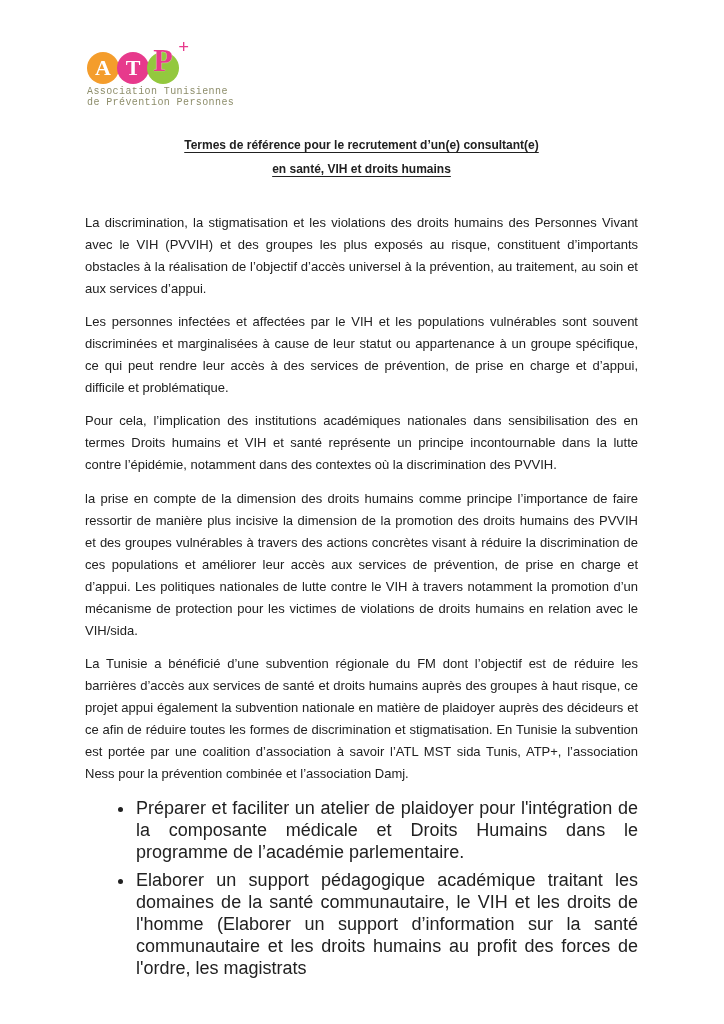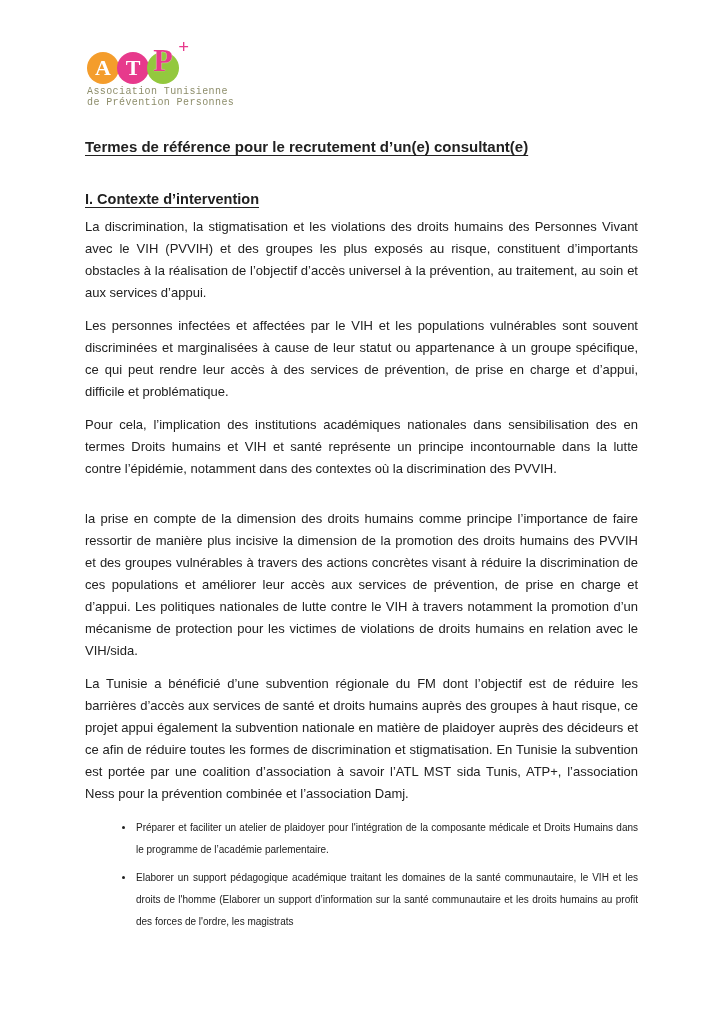--- a/index.html
+++ b/index.html
@@ -60,21 +60,22 @@
     font-size: 10px;
     line-height: 11px;
     color: #8E8E6B;
     font-family: Liberation Mono, monospace;
     letter-spacing: 0.4px;
     white-space: nowrap;
   }
 
   
   .doc-title {
-    font-size: 15px;
+    text-align: center;
+    font-size: 12px;
     font-weight: bold;
     margin: 30px 0 36px 0;
   }
   .title-line {
     display: block;
     text-decoration: underline;
     text-underline-offset: 3px;
     margin-bottom: 10px;
   }
 
@@ -86,29 +87,29 @@
     text-underline-offset: 3px;
     margin: 0 0 9px 0;
   }
   .section-heading.italic { font-style: italic; }
   .body-par {
     font-size: 13px;
     line-height: 22px;
     text-align: justify;
     margin: 0 0 11px 0;
   }
-  .gap-before { margin-top: 28px; }
+  .gap-before { margin-top: 12px; }
 
   .bullets {
     margin: 12px 0 0 0;
     padding-left: 50px;
     list-style: disc;
   }
   .bullets li {
-    font-size: 10px;
+    font-size: 18px;
     line-height: 22px;
     text-align: justify;
     margin-bottom: 6px;
     padding-left: 1px;
   }
 </style>
 </head>
 <body>
 
 <div class="page">
@@ -125,23 +126,23 @@
         <span class="cl cl-pink">P</span>
       </span>
       <span class="plus">+</span>
     </div>
     <div class="logo-sub">Association Tunisienne</div>
     <div class="logo-sub">de Prévention Personnes</div>
   </div>
 
   <h1 class="doc-title">
     <span class="title-line">Termes de référence pour le recrutement d’un(e) consultant(e)</span>
+    <span class="title-line">en santé, VIH et droits humains</span>
   </h1>
 
-  <h2 class="section-heading">I. Contexte d’intervention</h2>
 
   <p class="body-par">La discrimination, la stigmatisation et les violations des droits humains des Personnes Vivant avec le VIH (PVVIH) et des groupes les plus exposés au risque, constituent d’importants obstacles à la réalisation de l’objectif d’accès universel à la prévention, au traitement, au soin et aux services d’appui.</p>
   <p class="body-par">Les personnes infectées et affectées par le VIH et les populations vulnérables sont souvent discriminées et marginalisées à cause de leur statut ou appartenance à un groupe spécifique, ce qui peut rendre leur accès à des services de prévention, de prise en charge et d’appui, difficile et problématique.</p>
   <p class="body-par">Pour cela, l’implication des institutions académiques nationales dans sensibilisation des en termes Droits humains et VIH et santé représente un principe incontournable dans la lutte contre l’épidémie, notamment dans des contextes où la discrimination des PVVIH.</p>
   <p class="body-par gap-before">la prise en compte de la dimension des droits humains comme principe l’importance de faire ressortir de manière plus incisive la dimension de la promotion des droits humains des PVVIH et des groupes vulnérables à travers des actions concrètes visant à réduire la discrimination de ces populations et améliorer leur accès aux services de prévention, de prise en charge et d’appui. Les politiques nationales de lutte contre le VIH à travers notamment la promotion d’un mécanisme de protection pour les victimes de violations de droits humains en relation avec le VIH/sida.</p>
   <p class="body-par">La Tunisie a bénéficié d’une subvention régionale du FM dont l’objectif est de réduire les barrières d’accès aux services de santé et droits humains auprès des groupes à haut risque, ce projet appui également la subvention nationale en matière de plaidoyer auprès des décideurs et ce afin de réduire toutes les formes de discrimination et stigmatisation. En Tunisie la subvention est portée par une coalition d’association à savoir l’ATL MST sida Tunis, ATP+, l’association Ness pour la prévention combinée et l’association Damj.</p>
 
 
   <ul class="bullets">
     <li>Préparer et faciliter un atelier de plaidoyer pour l'intégration de la composante médicale et Droits Humains dans le programme de l’académie parlementaire.</li>

